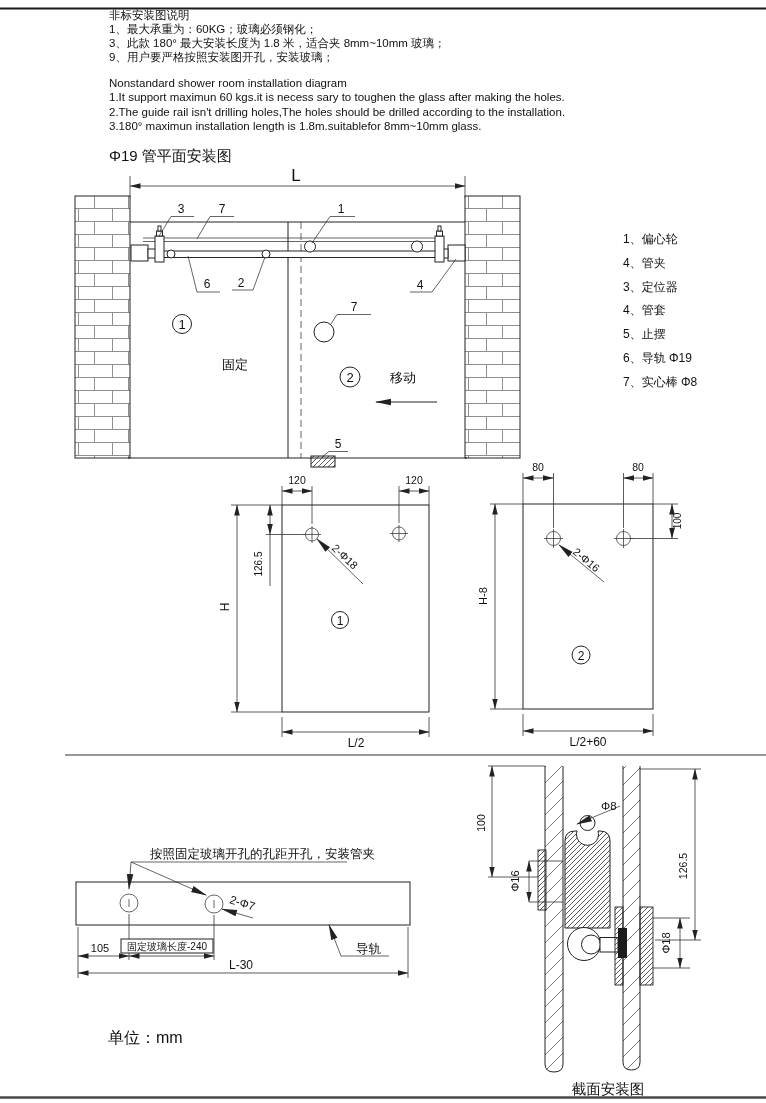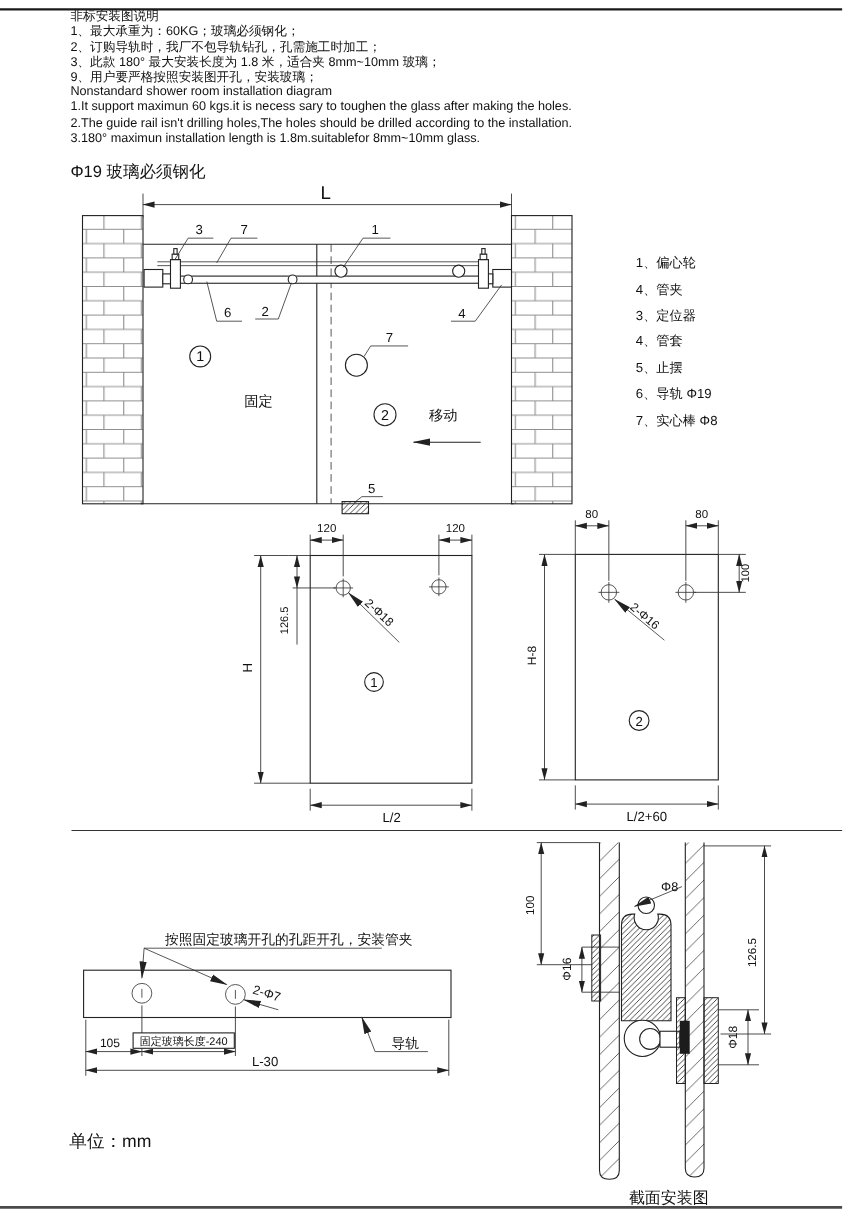--- a/index.html
+++ b/index.html
@@ -1,54 +1,53 @@
 <!DOCTYPE html>
 <html><head>
 <meta charset="utf-8">
 <style>
   html,body { margin:0; padding:0; background:#ffffff; }
   .page {
     position:relative; width:766px; height:1103px; background:#ffffff;
     font-family:"Liberation Sans","DejaVu Sans",sans-serif; color:#111;
     overflow:hidden;
   }
-  .abs { position:absolute; }
+  .abs { position:absolute;margin-left:45px; }
   .notes { font-size:11.5px; line-height:13.9px; white-space:nowrap; }
   .notes-en { font-size:11.5px; line-height:14.4px; white-space:nowrap; }
   .plan-title { font-size:15px; }
   .legend { font-size:12px; line-height:23.8px; white-space:nowrap; }
   .unit { font-size:16px; }
   svg { position:absolute; left:0; top:0; }
   svg text { fill:#111; stroke:none; font-family:"Liberation Sans","DejaVu Sans",sans-serif; }
   .ln  { stroke:#222; fill:none; stroke-width:1; }
   .thin{ stroke:#333; fill:none; stroke-width:0.75; }
   .dim { stroke:#333; fill:none; stroke-width:0.8; }
   .wh  { fill:#fff; stroke:#222; stroke-width:1; }
 </style>
 </head>
 <body>
 
 <div class="page">
 
   <div class="abs notes" style="left:64px; top:9px;">
     <div>非标安装图说明</div>
     <div>1、最大承重为：60KG；玻璃必须钢化；</div>
-    <div>2、订购导轨时，我厂不包导轨钻孔，孔需施工时加工；</div>
     <div>3、此款 180° 最大安装长度为 1.8 米，适合夹 8mm~10mm 玻璃；</div>
     <div>9、用户要严格按照安装图开孔，安装玻璃；</div>
   </div>
 
   <div class="abs notes-en" style="left:64px; top:76px;">
     <div>Nonstandard shower room installation diagram</div>
     <div>1.It support maximun 60 kgs.it is necess sary to toughen the glass after making the holes.</div>
     <div>2.The guide rail isn't drilling holes,The holes should be drilled according to the installation.</div>
     <div>3.180°  maximun installation length is 1.8m.suitablefor 8mm~10mm glass.</div>
   </div>
 
-  <div class="abs plan-title" style="left:64px; top:147px;">Φ19 玻璃必须钢化</div>
+  <div class="abs plan-title" style="left:64px; top:147px;">Φ19 管平面安装图</div>
 
   <div class="abs legend" style="left:578px; top:228px;">
     <div>1、偏心轮</div>
     <div>4、管夹</div>
     <div>3、定位器</div>
     <div>4、管套</div>
     <div>5、止摆</div>
     <div>6、导轨 Φ19</div>
     <div>7、实心棒 Φ8</div>
   </div>

